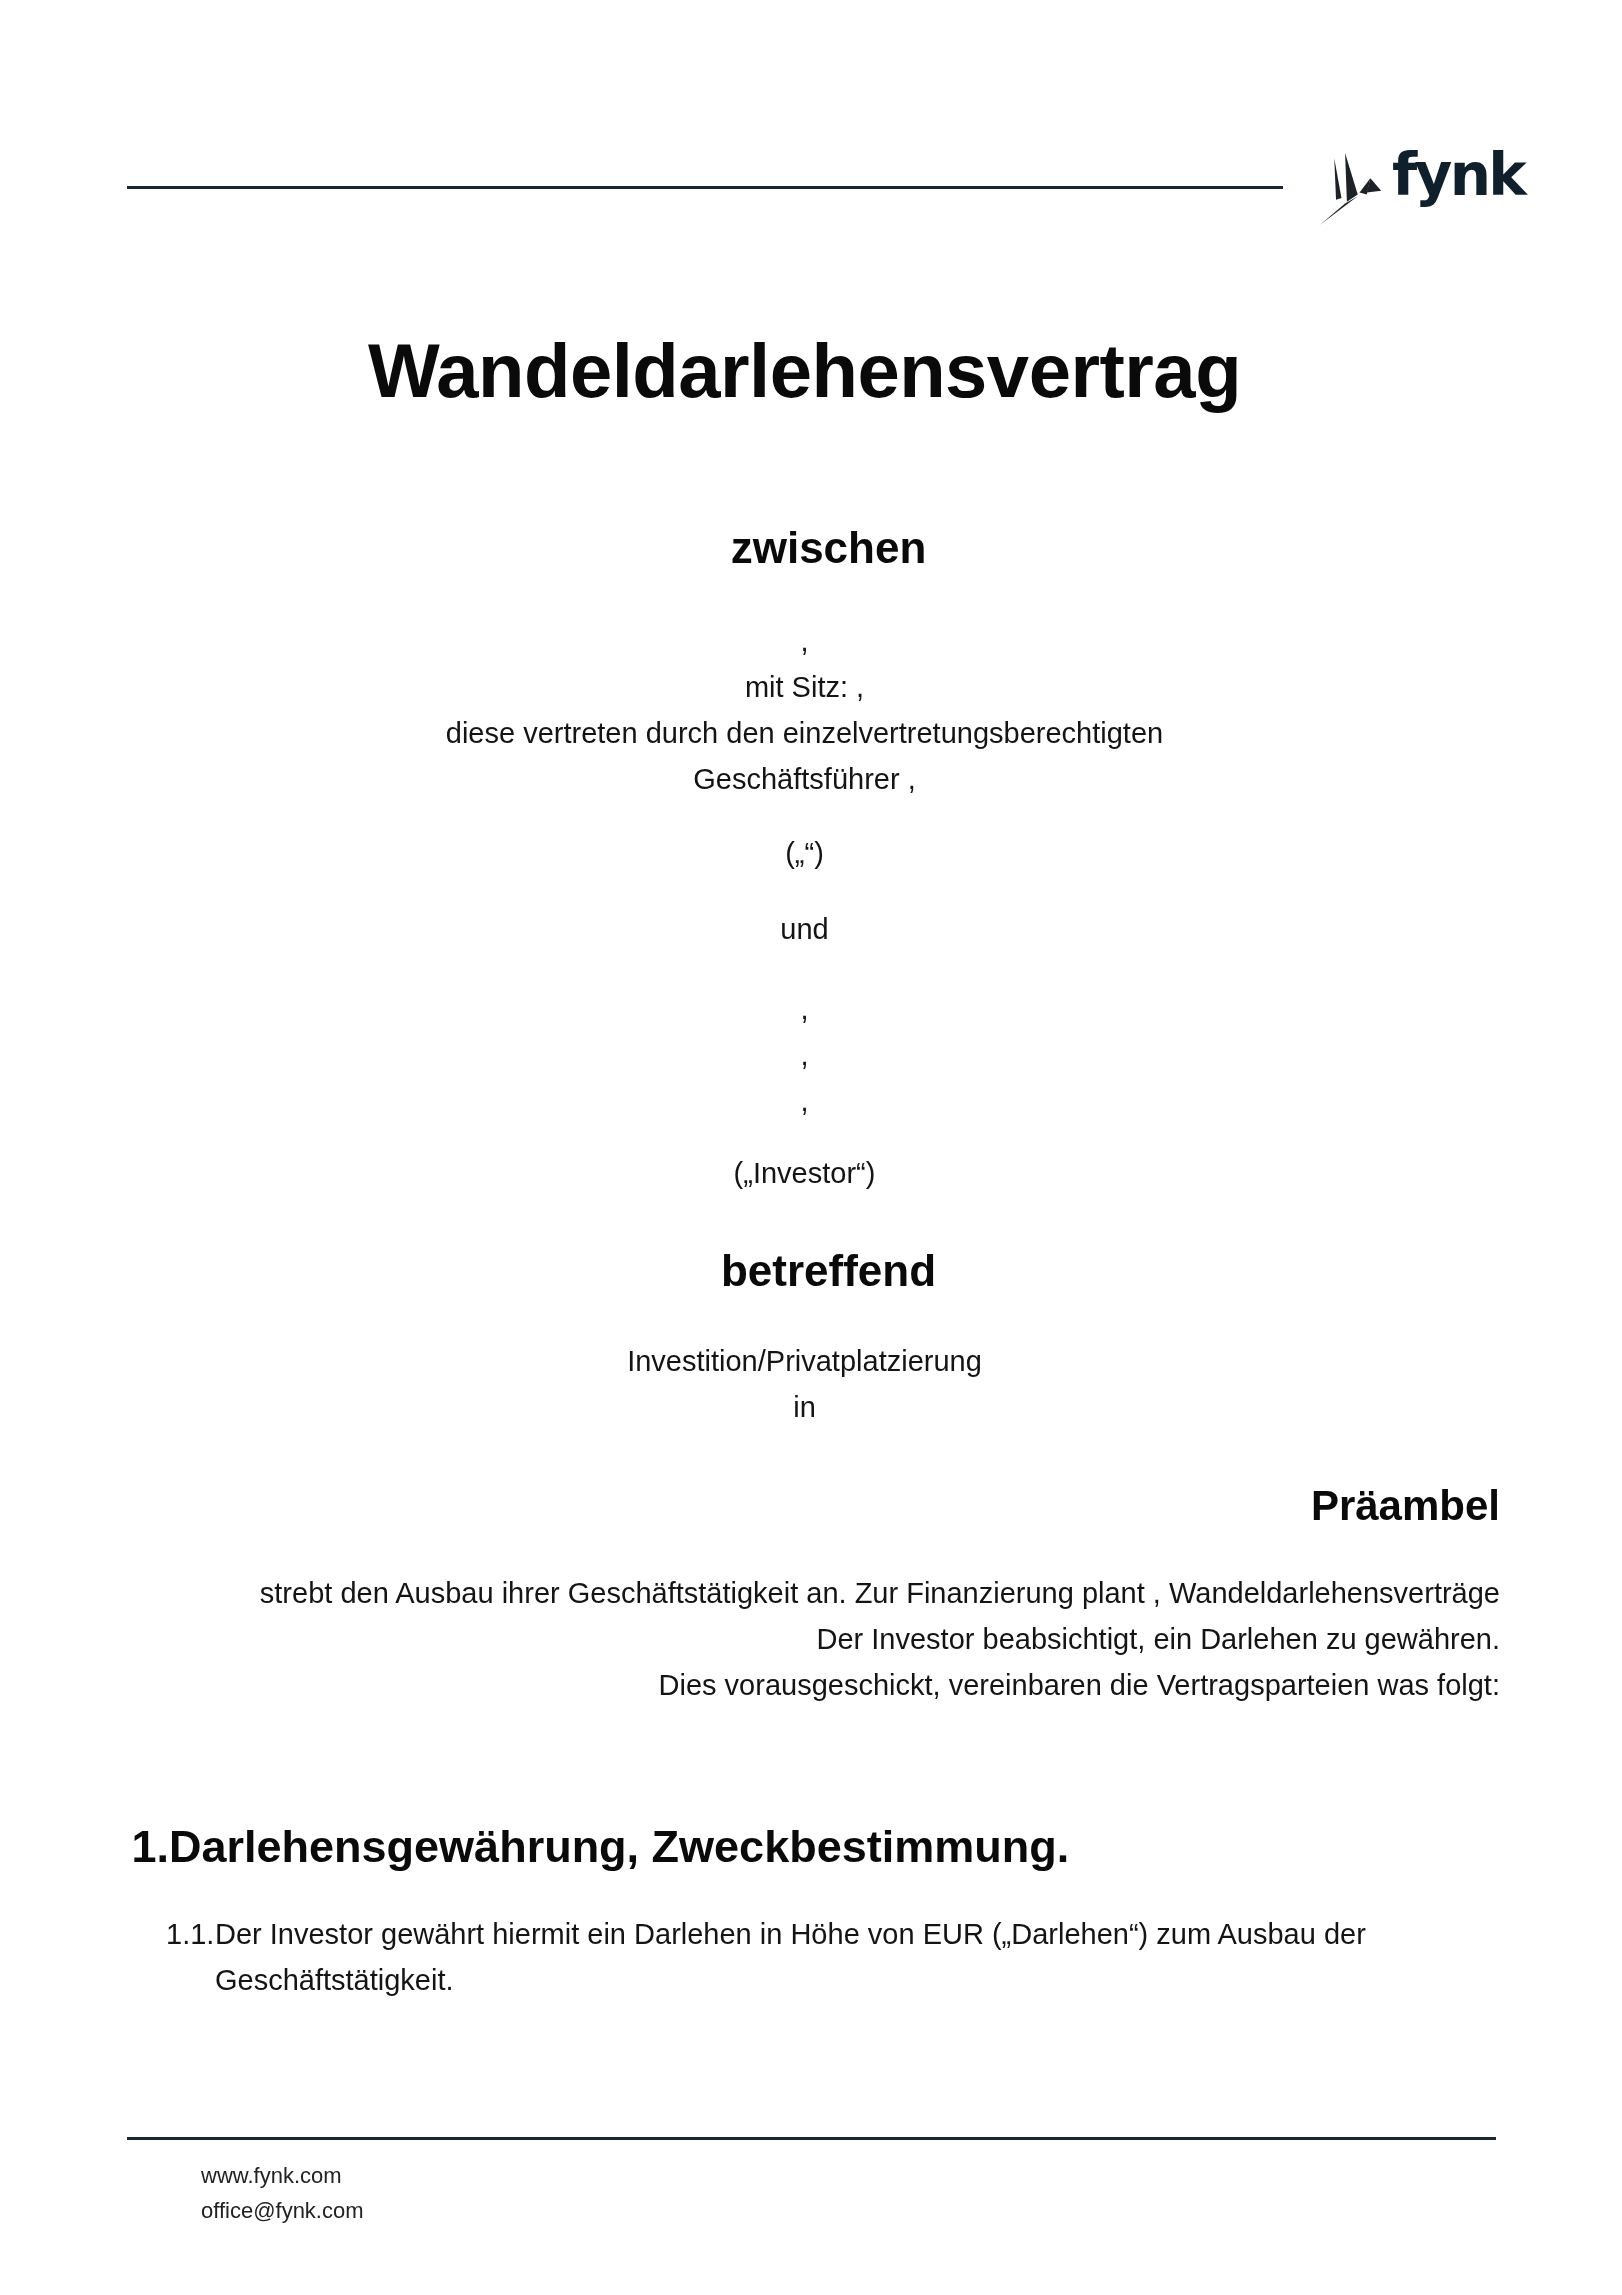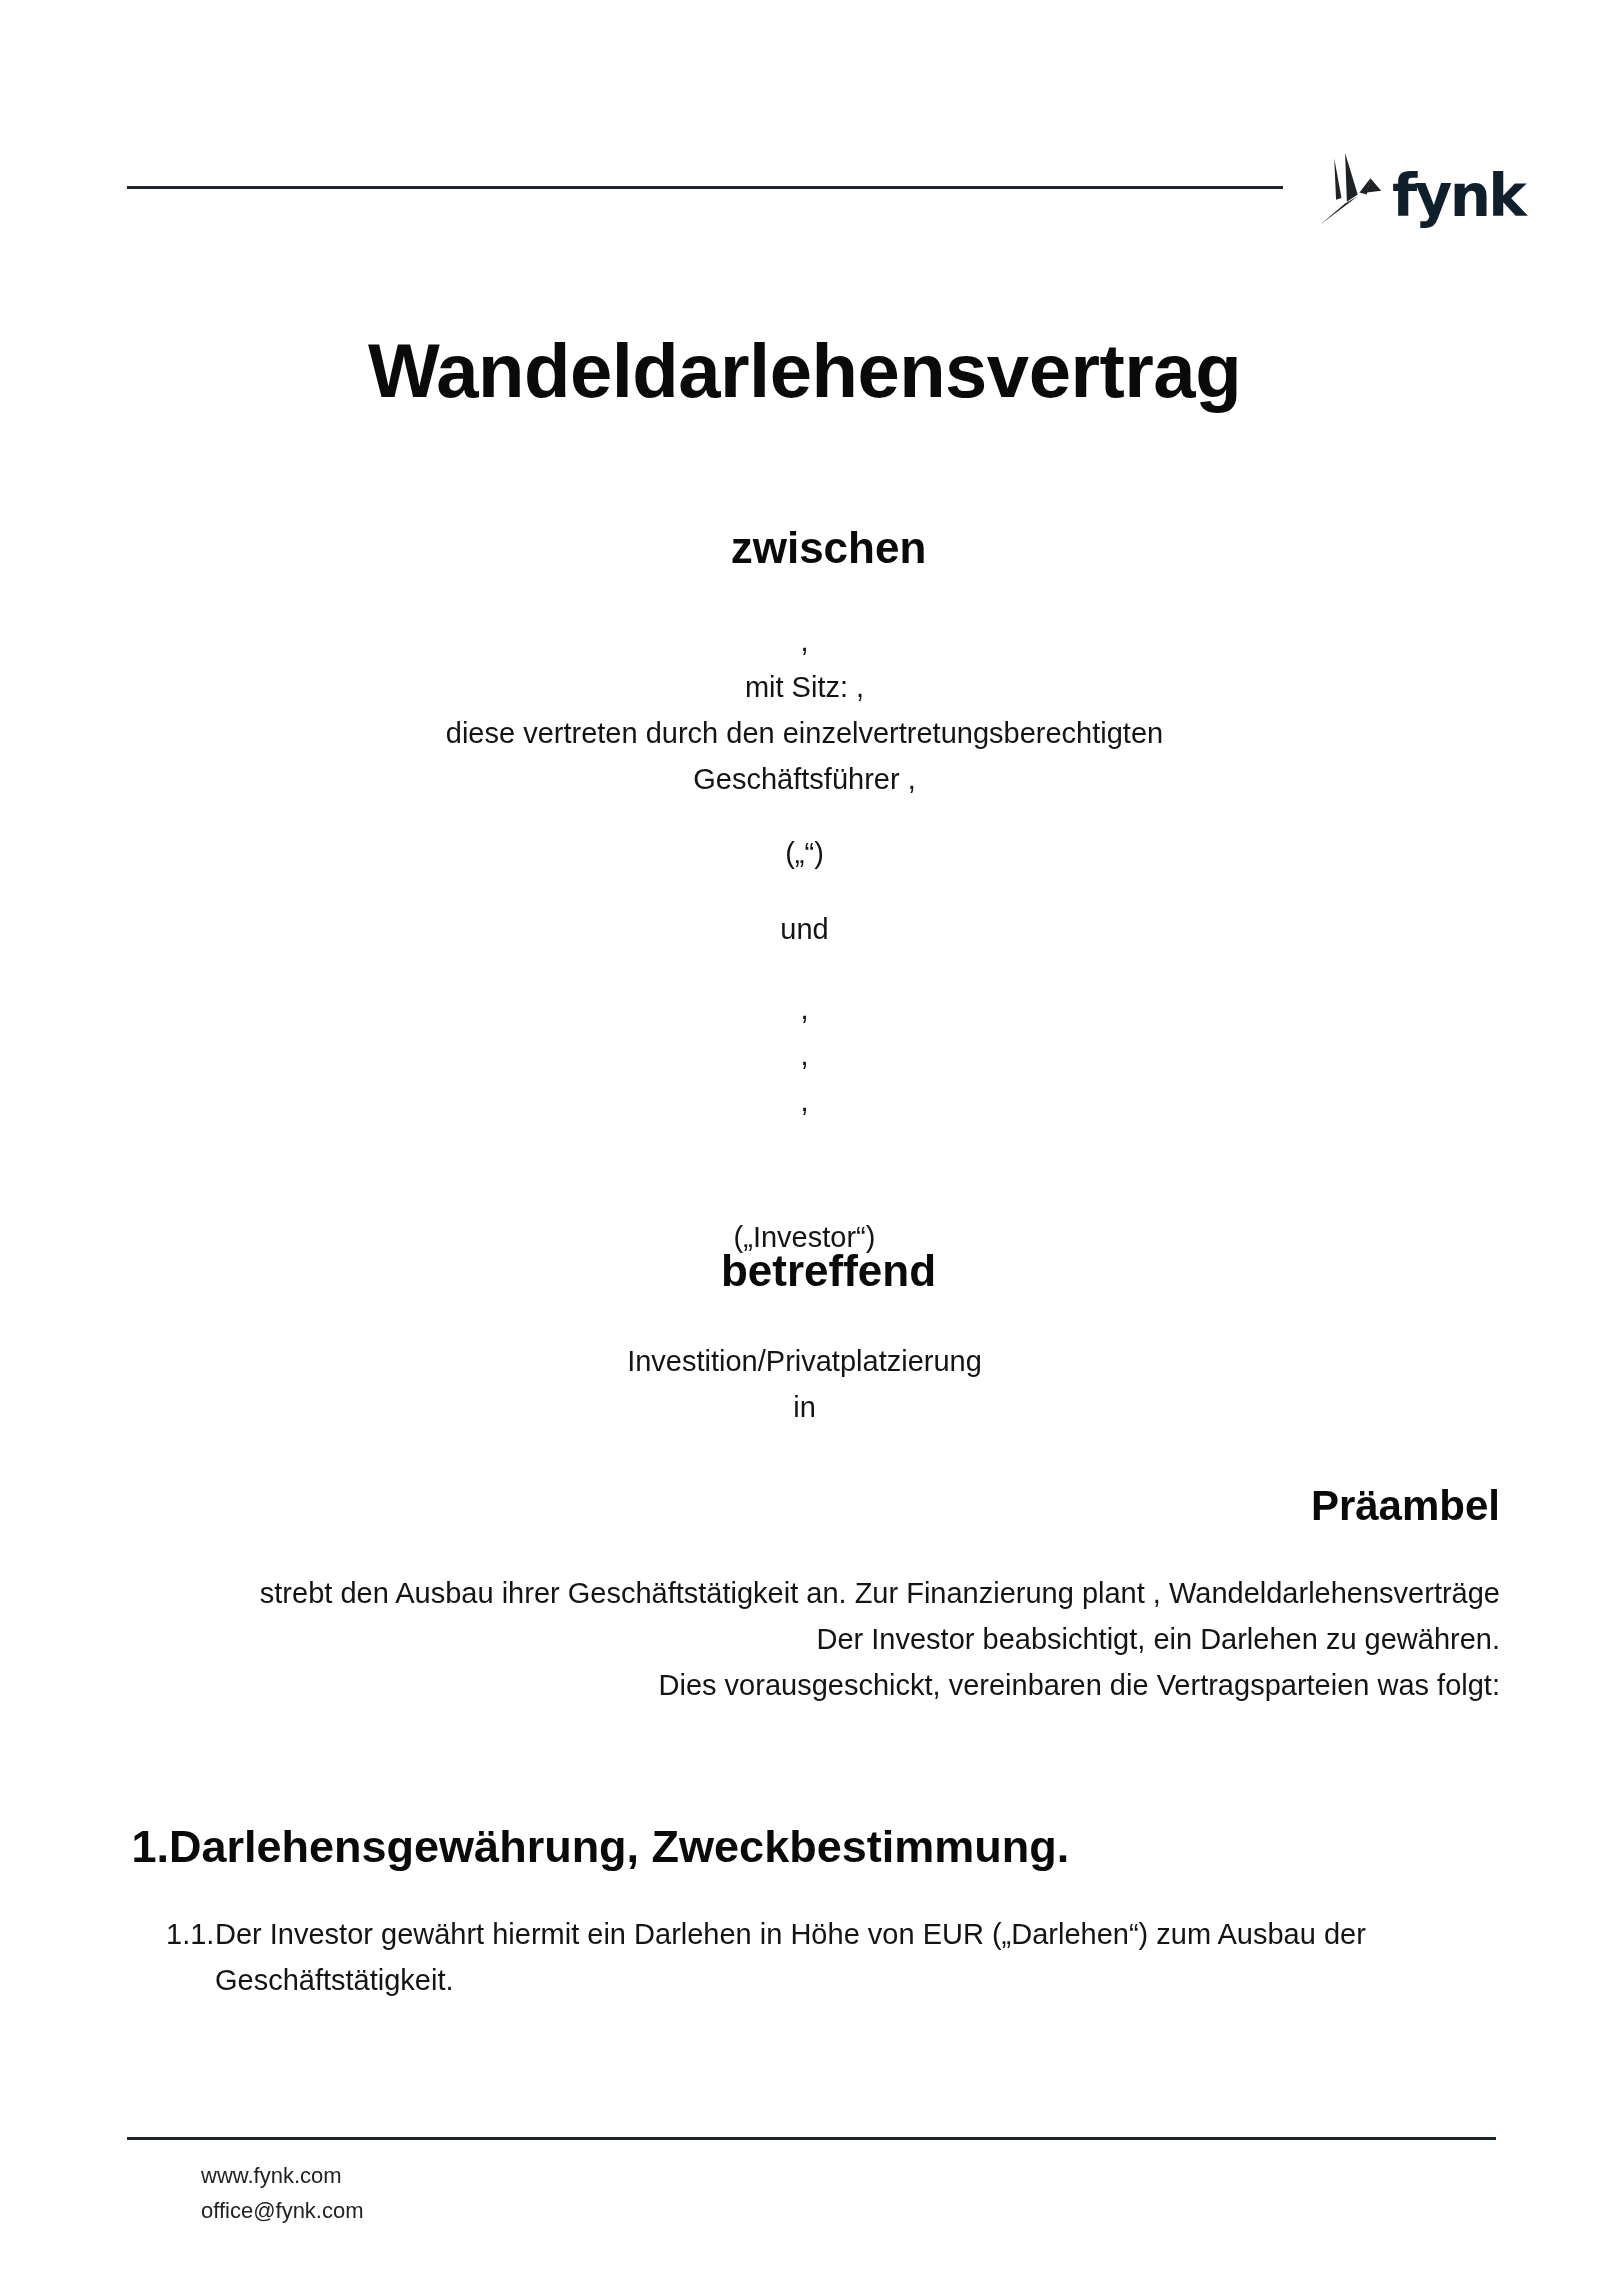--- a/index.html
+++ b/index.html
@@ -1,21 +1,21 @@
 <!DOCTYPE html>
 <html style="font-size:14.5px"><head>
 <meta charset="utf-8">
 <style>
   html, body { margin: 0; padding: 0; background: #ffffff; }
   body {
     width: 1623px; height: 2296px; position: relative; overflow: hidden;
     font-family: "Liberation Sans", "DejaVu Sans", sans-serif; color: #111111;
   }
   .rule { position: absolute; height: 2.7px; background: #1c2631; }
-  .logo { position: absolute; left: 1318px; top: 151px; display: flex; align-items: flex-end; }
+  .logo { position: absolute; left: 1318px; top: 151px; display: flex; align-items: flex-start; }
   .logo-word {
     font-family: "DejaVu Sans", "Liberation Sans", sans-serif; font-weight: bold;
     font-size: 58px; color: #0f1f2b; letter-spacing: -2.7px; margin-left: 9px; line-height: 1;
     position: relative; top: -5.5px;
   }
   .center { position: absolute; left: 0; width: 1609px; text-align: center; }
   .title { top: 327px; font-size: 76px; font-weight: bold; letter-spacing: -0.5px; color: #0a0a0a; }
   .h-party { font-size: 44px; font-weight: bold; color: #0a0a0a; padding-left: 24px; }
   .line { font-size: 29px; line-height: 46px; color: #141414; }
   .left-block { position: absolute; left: 127px; width: 1373px; text-align: right; }
@@ -56,21 +56,21 @@
 </div>
 <div class="center line" style="top:830px;">(„“)</div>
 
 <div class="center line" style="top:906px;">und</div>
 
 <div class="center" style="top:986px;">
   <div class="line">,</div>
   <div class="line">,</div>
   <div class="line">,</div>
 </div>
-<div class="center line" style="top:1214px;">(„Investor“)</div>
+<div class="center line" style="top:1150px;">(„Investor“)</div>
 
 <div class="center h-party" style="top:1246px;">betreffend</div>
 <div class="center" style="top:1338px;">
   <div class="line">Investition/Privatplatzierung</div>
   <div class="line">in</div>
 </div>
 
 <div class="left-block h-section" style="top:1482px;">Präambel</div>
 <div class="left-block" style="top:1570px;">
   <div class="body-text">strebt den Ausbau ihrer Geschäftstätigkeit an. Zur Finanzierung plant , Wandeldarlehensverträge</div>

